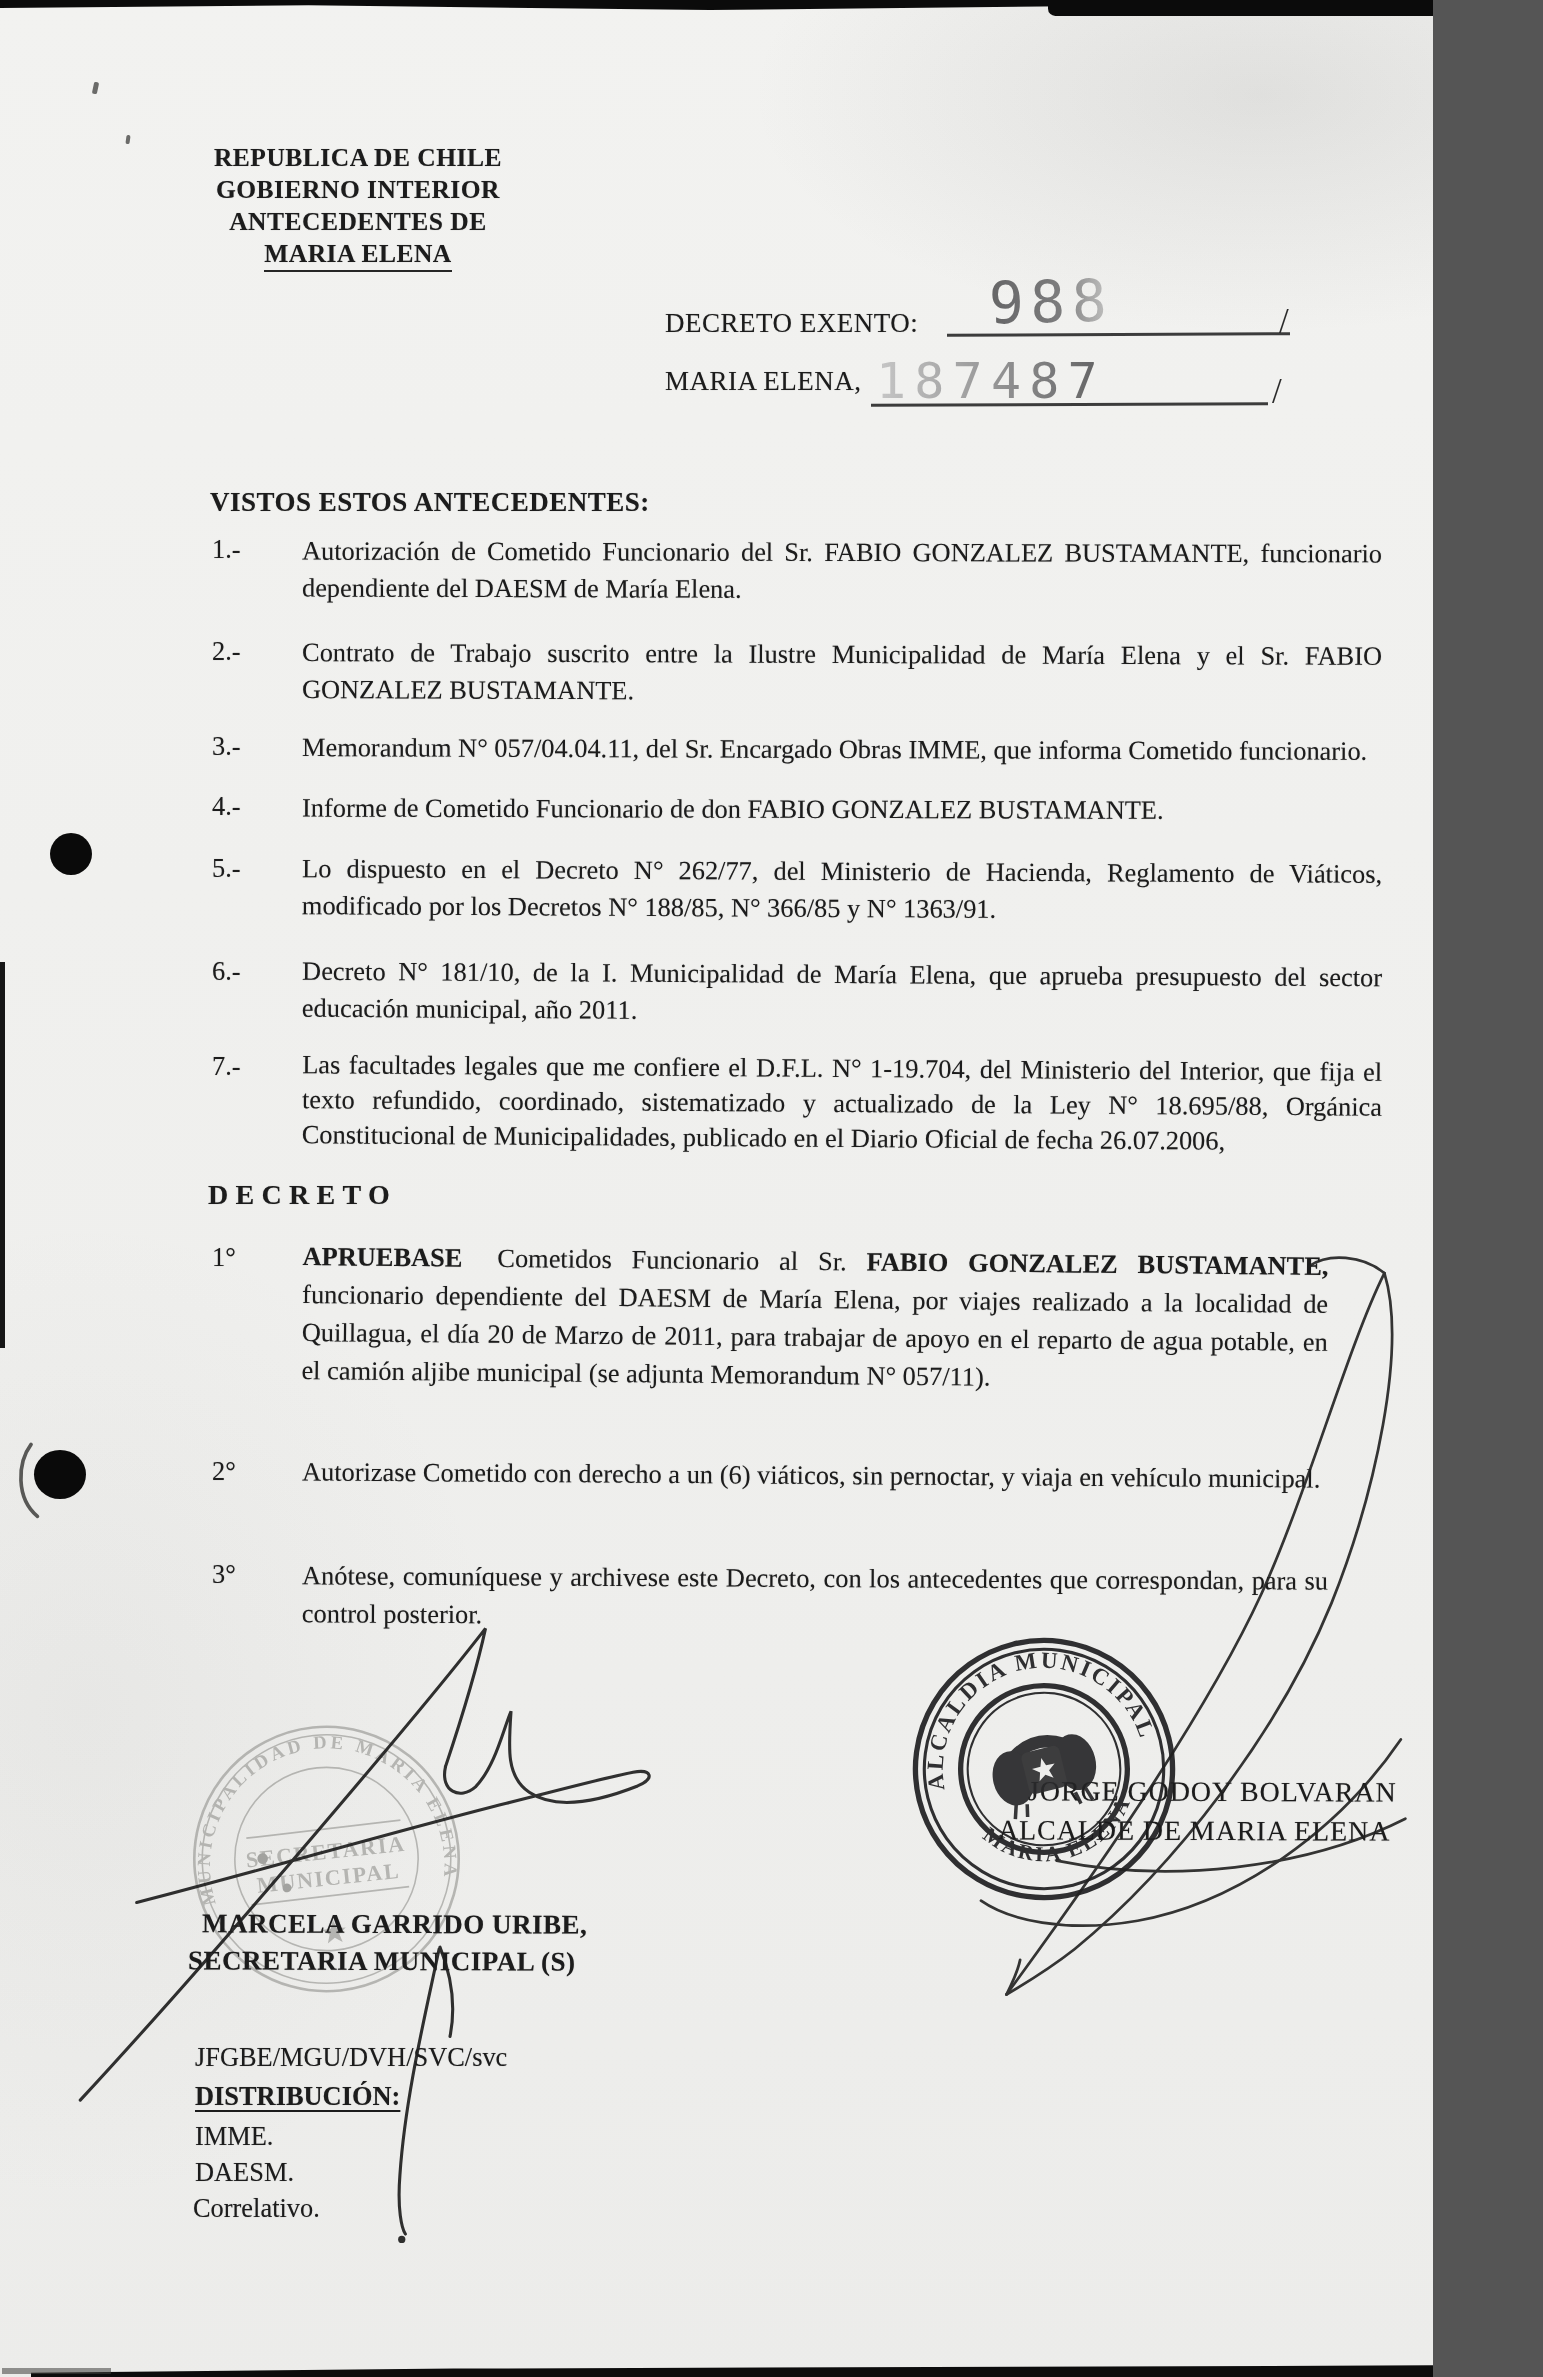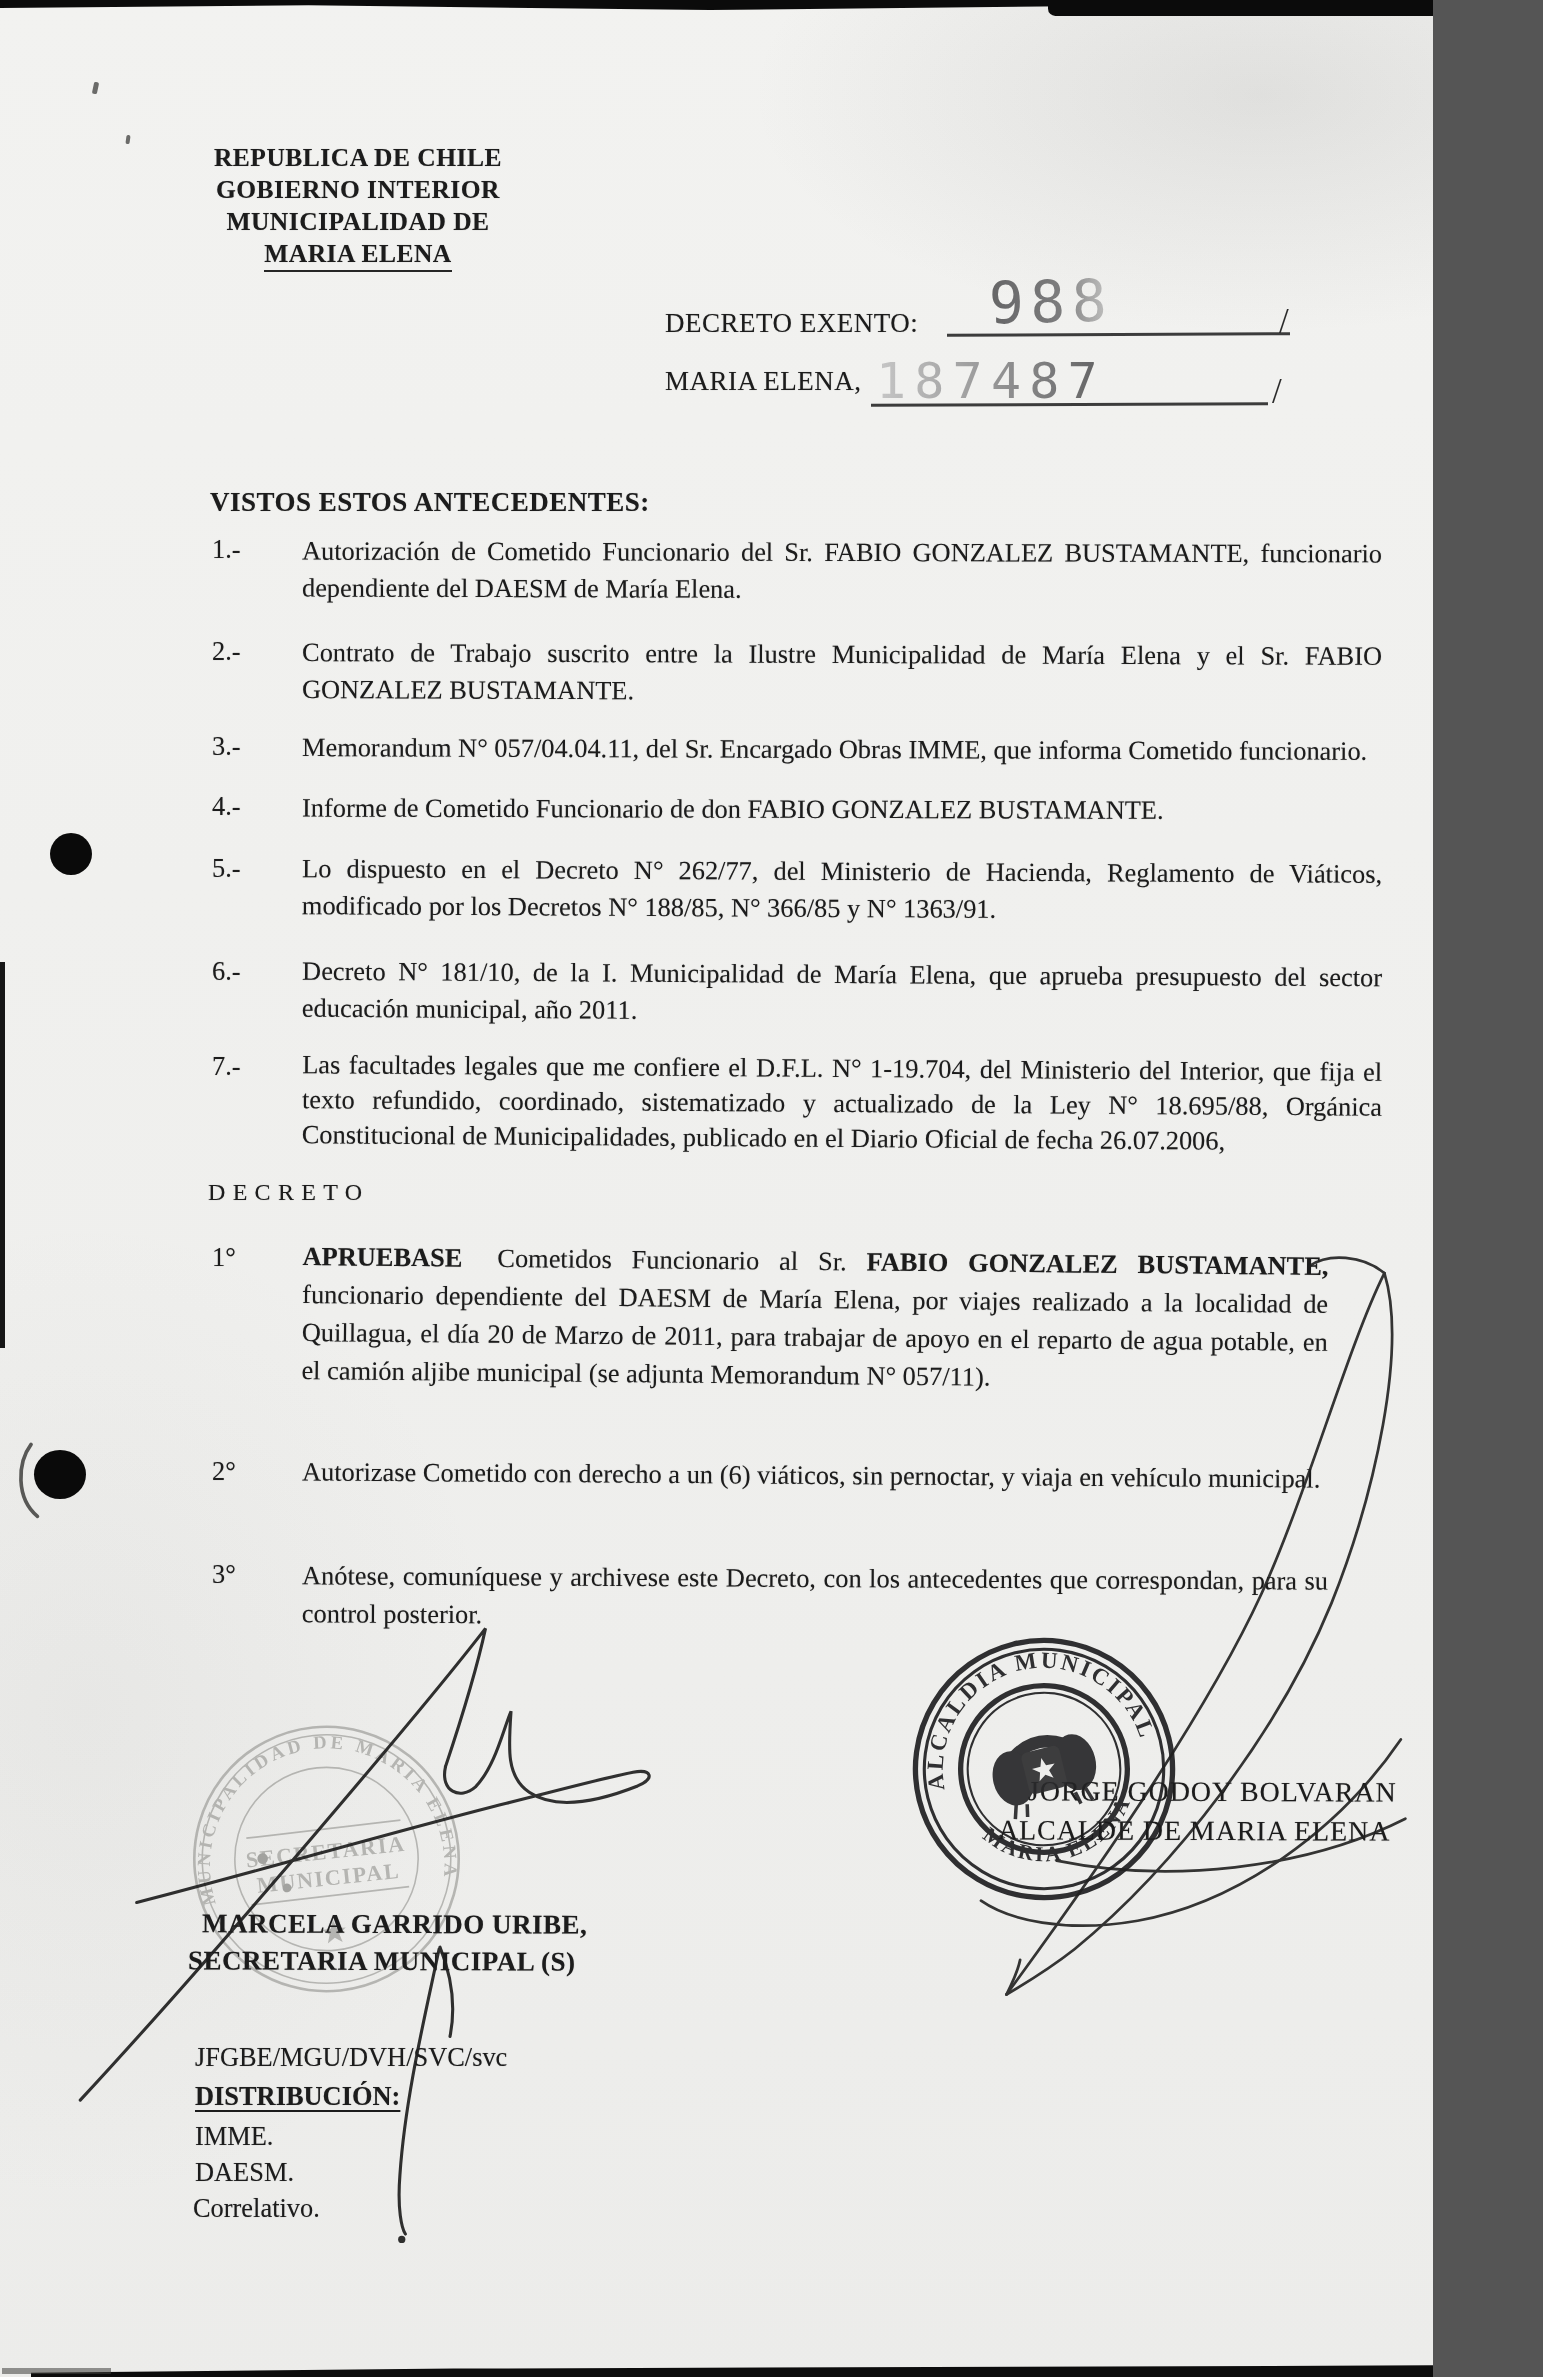--- a/index.html
+++ b/index.html
@@ -20,21 +20,21 @@
   .lbl{font-size:27px;letter-spacing:0.5px;}
   .stampnum{font-family:"DejaVu Sans Mono",monospace;color:transparent;-webkit-background-clip:text;background-clip:text;}
   .n988{left:989px;top:268px;font-size:58px;letter-spacing:6.4px;transform:rotate(-1.5deg);
         background-image:linear-gradient(90deg,rgba(70,70,72,.82),rgba(75,75,77,.7) 58%,rgba(135,135,135,.38));}
   .n120411{left:876px;top:352px;font-size:50px;letter-spacing:8.2px;
         background-image:linear-gradient(90deg,rgba(140,140,142,.42),rgba(95,95,97,.62) 50%,rgba(60,60,62,.8));}
   .uline{height:2.7px;background:#3c3c3c;transform:rotate(-.25deg);}
   .slash{font-size:35px;color:#2a2a2a;}
   
   .vistos{left:210px;top:487px;font-size:27px;font-weight:bold;letter-spacing:0.5px;}
-  .decreto-title{left:208px;top:1179px;font-size:24px;font-weight:normal;letter-spacing:7.3px;}
+  .decreto-title{left:208px;top:1179px;font-size:28px;font-weight:bold;letter-spacing:7.3px;}
   
   .it-num{left:212px;font-size:26.4px;}
   .it-text{left:302px;width:1080px;font-size:26.4px;line-height:37px;text-align:justify;}
   .d-text{width:1026px;}
   .tight{line-height:35px;}
   .b{font-weight:bold;}
   .gap{display:inline-block;width:35px;}
   
   .nm{font-size:27px;font-weight:bold;letter-spacing:0.5px;}
   .mayor{font-size:28px;letter-spacing:0.9px;}
@@ -64,21 +64,21 @@
   <div class="abs strip-bottom2"></div>
   <div class="abs edge-line"></div>
   <div class="abs hole" style="left:50px;top:833px;width:42px;height:42px;"></div>
   <div class="abs hole" style="left:34px;top:1450px;width:52px;height:49px;"></div>
   <div class="abs speck" style="left:93px;top:82px;width:4.6px;height:12px;transform:rotate(12deg);"></div>
   <div class="abs speck" style="left:126px;top:135px;width:3.6px;height:9px;transform:rotate(8deg);"></div>
 
   <div class="abs hdr ink">
     <div>REPUBLICA DE CHILE</div>
     <div>GOBIERNO  INTERIOR</div>
-    <div>MUNICIPALIDAD DE</div>
+    <div>ANTECEDENTES DE</div>
     <div><span class="ul">MARIA ELENA</span></div>
   </div>
 
   <div class="abs lbl ink" style="left:665px;top:308px;">DECRETO EXENTO:</div>
   <div class="abs stampnum n988">988</div>
   <div class="abs uline" style="left:947px;top:333px;width:343px;"></div>
   <div class="abs slash" style="left:1279px;top:302px;">/</div>
 
   <div class="abs lbl ink" style="left:665px;top:366px;text-align:right;">MARIA ELENA,</div>
   <div class="abs stampnum n120411">187487</div>

